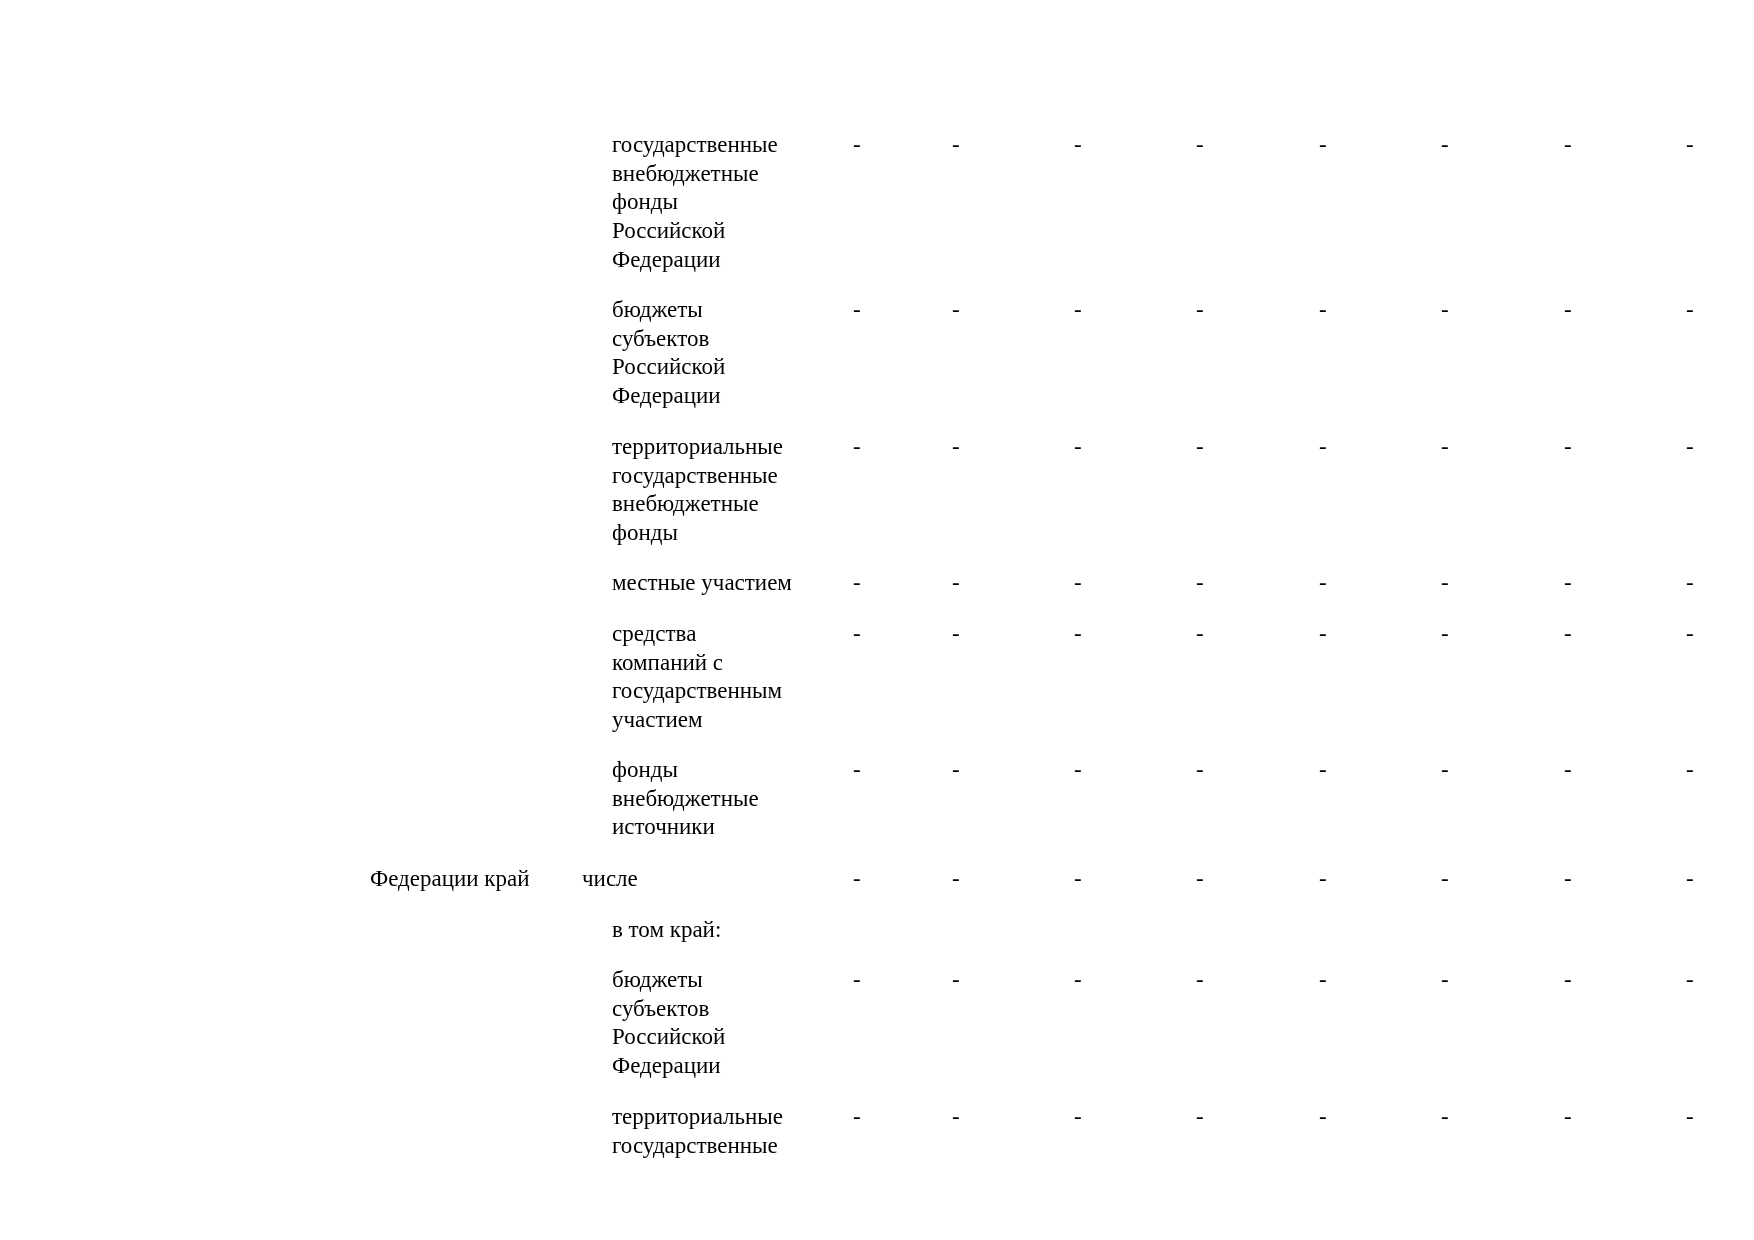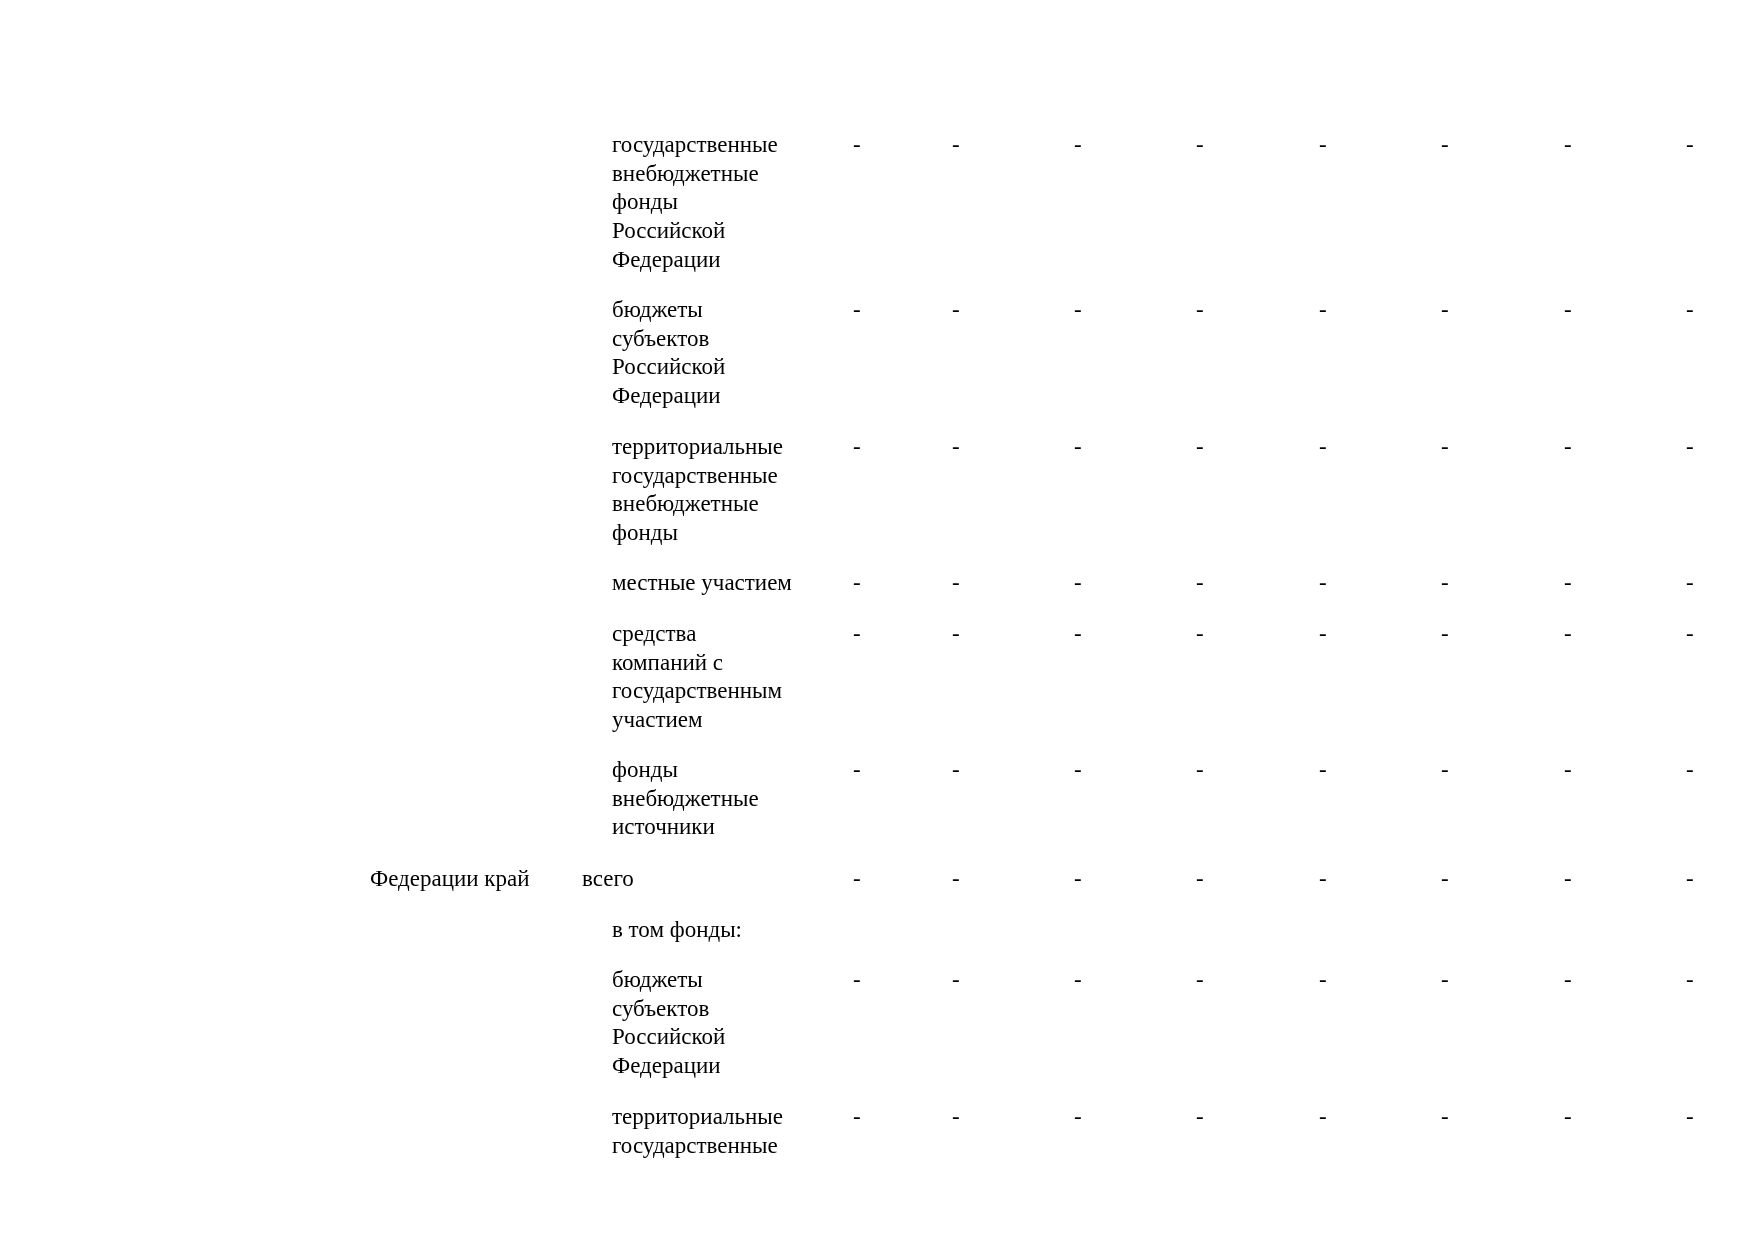--- a/index.html
+++ b/index.html
@@ -131,32 +131,32 @@
       <div class="cell" style="left: 952px;">-</div>
       <div class="cell" style="left: 1074px;">-</div>
       <div class="cell" style="left: 1196px;">-</div>
       <div class="cell" style="left: 1319px;">-</div>
       <div class="cell" style="left: 1441px;">-</div>
       <div class="cell" style="left: 1564px;">-</div>
       <div class="cell" style="left: 1686px;">-</div>
     </div>
     <div class="row" style="top: 865px;">
       <div class="region">Федерации край</div>
-      <div class="label total">всего</div>
+      <div class="label total">числе</div>
       <div class="cell" style="left: 853px;">-</div>
       <div class="cell" style="left: 952px;">-</div>
       <div class="cell" style="left: 1074px;">-</div>
       <div class="cell" style="left: 1196px;">-</div>
       <div class="cell" style="left: 1319px;">-</div>
       <div class="cell" style="left: 1441px;">-</div>
       <div class="cell" style="left: 1564px;">-</div>
       <div class="cell" style="left: 1686px;">-</div>
     </div>
     <div class="row" style="top: 916px;">
-      <div class="label indent">в том фонды:</div>
+      <div class="label indent">в том край:</div>
     </div>
     <div class="row" style="top: 966px;">
       <div class="label indent">бюджеты
 субъектов
 Российской
 Федерации</div>
       <div class="cell" style="left: 853px;">-</div>
       <div class="cell" style="left: 952px;">-</div>
       <div class="cell" style="left: 1074px;">-</div>
       <div class="cell" style="left: 1196px;">-</div>

